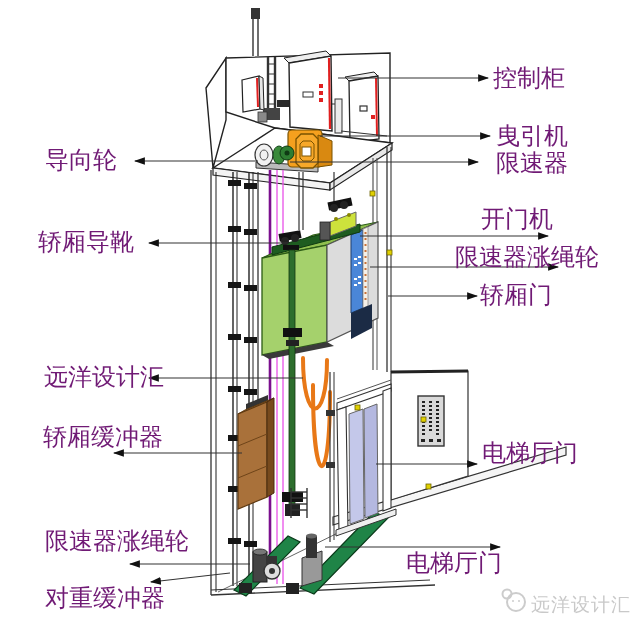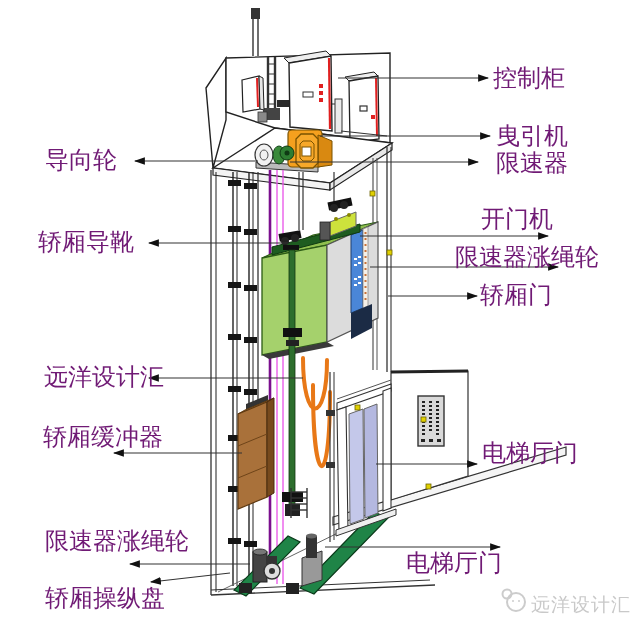--- a/index.html
+++ b/index.html
@@ -346,21 +346,21 @@
       <circle cx="513" cy="601" r="1" fill="#ccc" stroke="none"></circle>
       <circle cx="519" cy="601" r="1" fill="#ccc" stroke="none"></circle>
     </g>
   </svg>
 
   <div class="lbl" style="left:45px;top:147px">导向轮</div>
   <div class="lbl" style="left:38px;top:229px">轿厢导靴</div>
   <div class="lbl" style="left:44px;top:364px">远洋设计汇</div>
   <div class="lbl" style="left:43px;top:424px">轿厢缓冲器</div>
   <div class="lbl" style="left:45px;top:528px">限速器涨绳轮</div>
-  <div class="lbl" style="left:45px;top:585px">轿厢操纵盘</div>
+  <div class="lbl" style="left:45px;top:585px">对重缓冲器</div>
 
   <div class="lbl" style="left:493px;top:65px">控制柜</div>
   <div class="lbl" style="left:496px;top:123px">曳引机</div>
   <div class="lbl" style="left:496px;top:150px">限速器</div>
   <div class="lbl" style="left:481px;top:206px">开门机</div>
   <div class="lbl" style="left:455px;top:244px">限速器涨绳轮</div>
   <div class="lbl" style="left:480px;top:282px">轿厢门</div>
   <div class="lbl" style="left:482px;top:440px">电梯厅门</div>
   <div class="lbl" style="left:406px;top:550px">电梯厅门</div>
 

